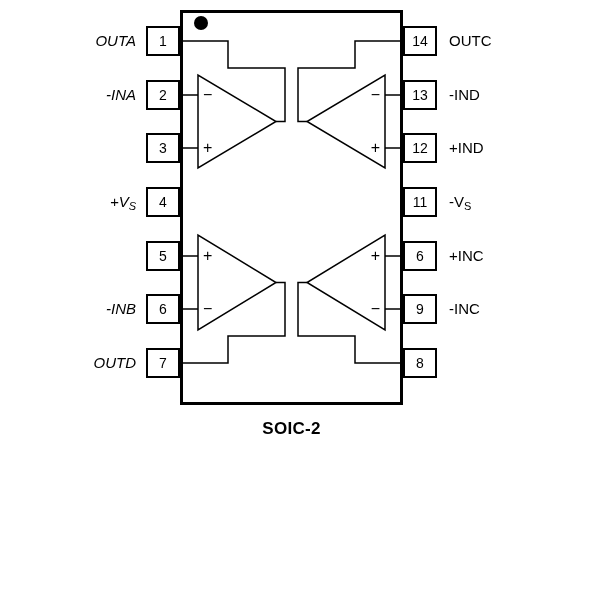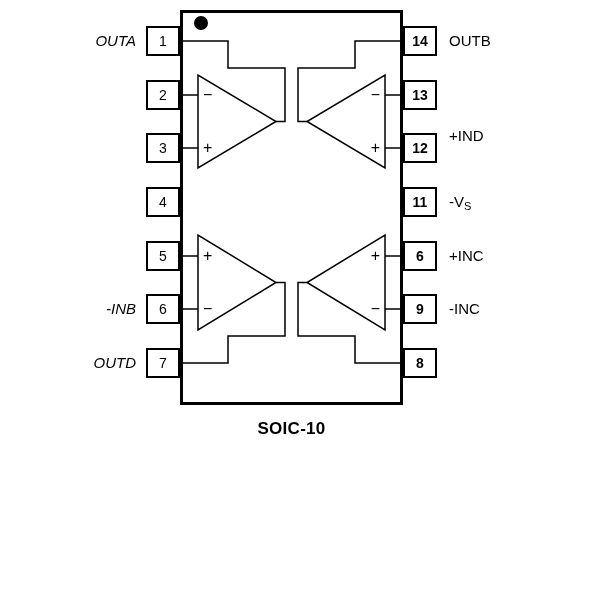--- a/index.html
+++ b/index.html
@@ -5,21 +5,21 @@
   html,body{margin:0;padding:0;background:#ffffff;}
   body{font-family:"Liberation Sans", sans-serif; color:#000;}
   .stage{position:relative;width:607px;height:606px;background:#ffffff;overflow:hidden;}
   .chip-body{position:absolute;left:180px;top:10px;width:223px;height:395px;
              border:3px solid #000;box-sizing:border-box;background:#ffffff;}
   .schematic{position:absolute;left:0;top:0;width:607px;height:606px;pointer-events:none;}
   .pin-box{position:absolute;width:34px;height:30px;border:2px solid #000;box-sizing:border-box;
            background:#ffffff;display:flex;align-items:center;justify-content:center;
            font-size:14px;line-height:1;}
   .pin-box.left{left:146px;}
-  .pin-box.right{left:403px;font-weight:bold;}
+  .pin-box.right{left:403px;}
   .pin-label{position:absolute;height:20px;line-height:20px;font-size:15px;white-space:nowrap;}
   .pin-label.left{left:30px;width:106px;text-align:right;font-style:italic;}
   .pin-label.right{left:449px;width:120px;text-align:left;}
   .sub{font-size:11px;position:relative;top:3px;}
   .caption{position:absolute;left:180px;top:419px;width:223px;text-align:center;
            font-weight:bold;font-size:17px;letter-spacing:0.3px;}
   svg polygon{fill:#ffffff;stroke:#000;stroke-width:1.5;}
   svg polyline{fill:none;stroke:#000;stroke-width:1.5;}
   svg line{stroke:#000;stroke-width:1.5;}
   svg text{font-family:"Liberation Sans", sans-serif;font-size:16px;fill:#000;}
@@ -79,38 +79,47 @@
   <div class="pin-box right" style="top:80px">13</div>
   <div class="pin-box right" style="top:133px">12</div>
   <div class="pin-box right" style="top:187px">11</div>
   <div class="pin-box right" style="top:241px">6</div>
   <div class="pin-box right" style="top:294px">9</div>
   <div class="pin-box right" style="top:348px">8</div>
 
   <div class="pin-label left" style="top:31px">
     <span>OUTA</span><span class="sub"></span>
   </div>
+  <div class="pin-label left" style="top:85px">
+    <span>-INA</span><span class="sub"></span>
+  </div>
+  <div class="pin-label left" style="top:192px">
+    <span>+V</span><span class="sub">S</span>
+  </div>
   <div class="pin-label left" style="top:299px">
     <span>-INB</span><span class="sub"></span>
   </div>
   <div class="pin-label left" style="top:353px">
     <span>OUTD</span><span class="sub"></span>
   </div>
 
   <div class="pin-label right" style="top:31px">
-    <span>OUTB</span><span class="sub"></span>
+    <span>OUTC</span><span class="sub"></span>
   </div>
-  <div class="pin-label right" style="top:126px">
+  <div class="pin-label right" style="top:85px">
+    <span>-IND</span><span class="sub"></span>
+  </div>
+  <div class="pin-label right" style="top:138px">
     <span>+IND</span><span class="sub"></span>
   </div>
   <div class="pin-label right" style="top:192px">
     <span>-V</span><span class="sub">S</span>
   </div>
   <div class="pin-label right" style="top:246px">
     <span>+INC</span><span class="sub"></span>
   </div>
   <div class="pin-label right" style="top:299px">
     <span>-INC</span><span class="sub"></span>
   </div>
 
-  <div class="caption">SOIC-10</div>
+  <div class="caption">SOIC-2</div>
 
 </div>
 
 </body></html>

